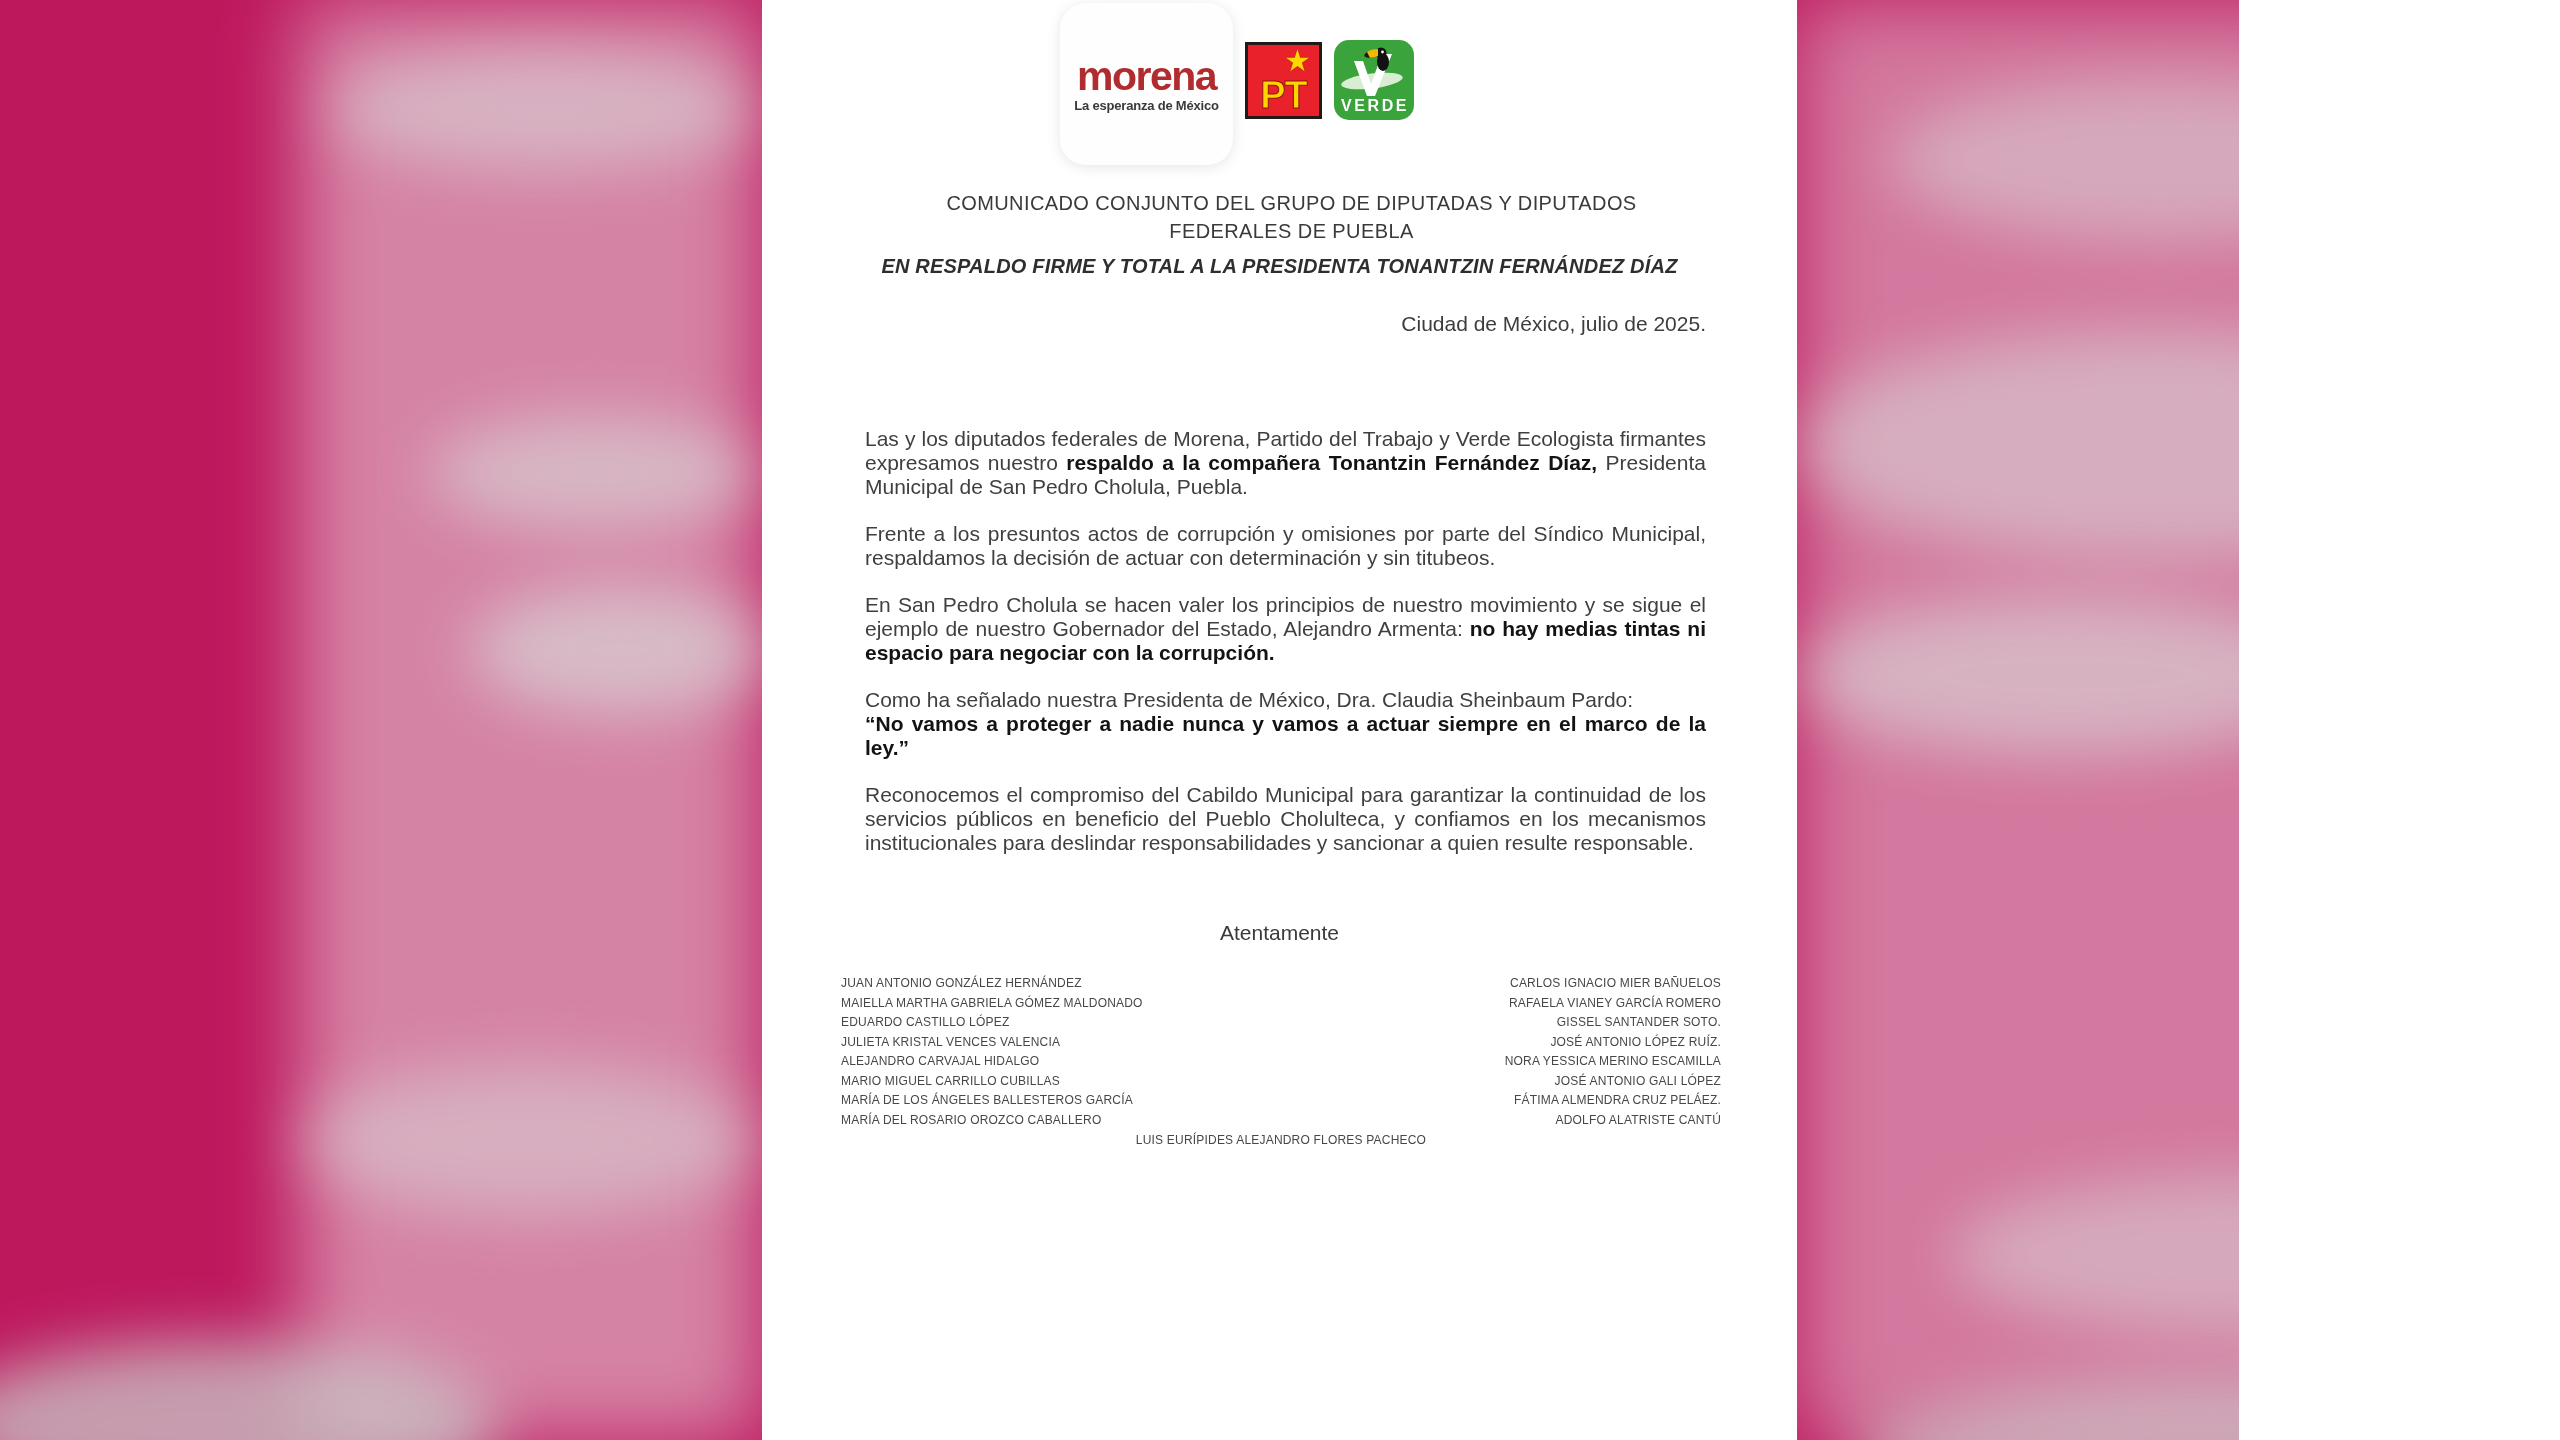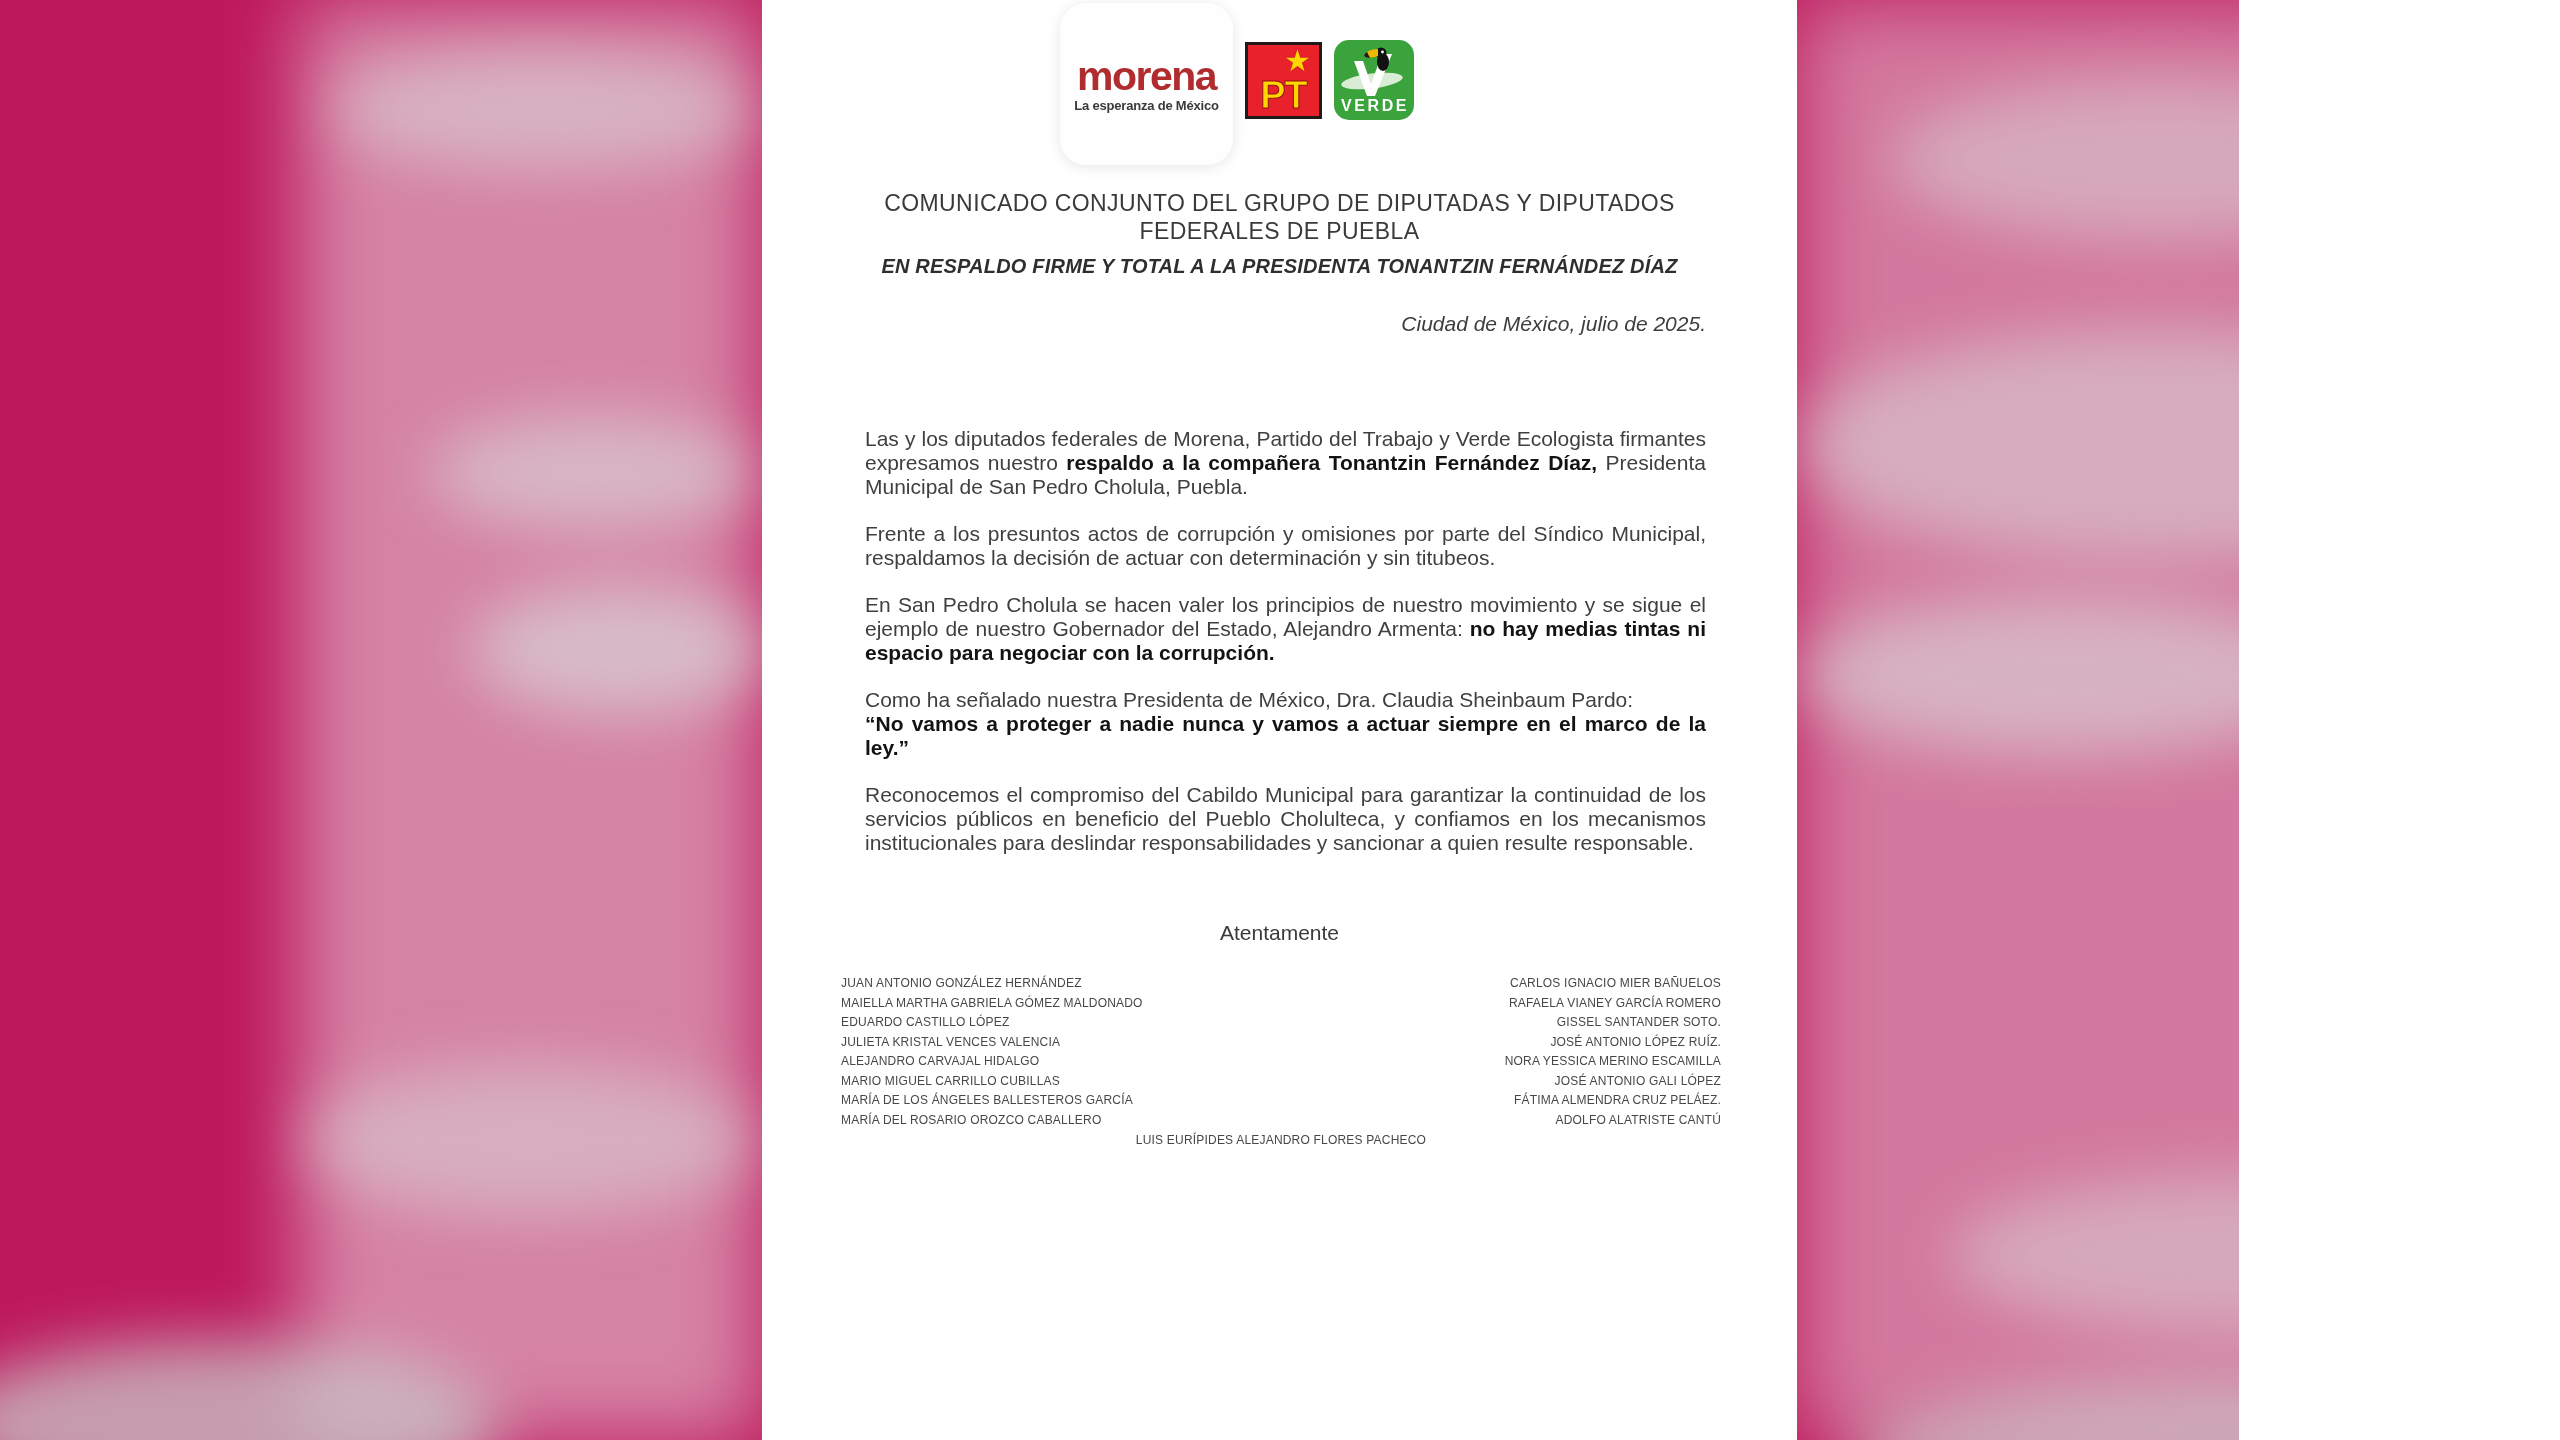--- a/index.html
+++ b/index.html
@@ -25,26 +25,26 @@
     border:3px solid #221a18; box-sizing:border-box; }
   .pt-star { position:absolute; top:-2px; left:36px; font-size:30px; color:#ffd500;
     text-shadow:0 0 1px #8c1216; }
   .pt-word { position:absolute; bottom:2px; left:0; right:0; text-align:center;
     font-weight:bold; font-size:38px; line-height:38px; color:#ffd500; letter-spacing:-1px;
     -webkit-text-stroke:1px #8c1216; }
 
   .verde-box { position:absolute; left:572px; top:40px; width:80px; height:80px;border-radius:7px; }
 
   
-  .title { position:absolute; top:190px; left:0; width:100%; text-align:center;
-    font-size:23px; line-height:27.5px; font-weight:500; color:#3a3a3a; letter-spacing:.4px; }
+  .title { position:absolute; top:190px; left:12px; width:100%; text-align:center;
+    font-size:20px; line-height:27.5px; font-weight:500; color:#3a3a3a; letter-spacing:.4px; }
   .subtitle { position:absolute; top:255px; left:0; width:100%; text-align:center;
     font-size:20px; font-weight:bold; font-style:italic; color:#2e2e2e; letter-spacing:.2px; }
   .dateline { position:absolute; top:312px; left:103px; width:841px; text-align:right;
-    font-size:21px; color:#3d3d3d;font-style:italic; }
+    font-size:21px; color:#3d3d3d; }
 
   
   .bodytext { position:absolute; top:427px; left:103px; width:841px;
     font-size:21px; line-height:24px; color:#3f3f3f; text-align:justify; }
   .bodytext p { margin:0 0 23px 0; }
   .bodytext .b { font-weight:bold; color:#131313; }
 
   .closing { position:absolute; top:921px; left:0; width:100%; text-align:center;
     font-size:21px; color:#3a3a3a; }
 

